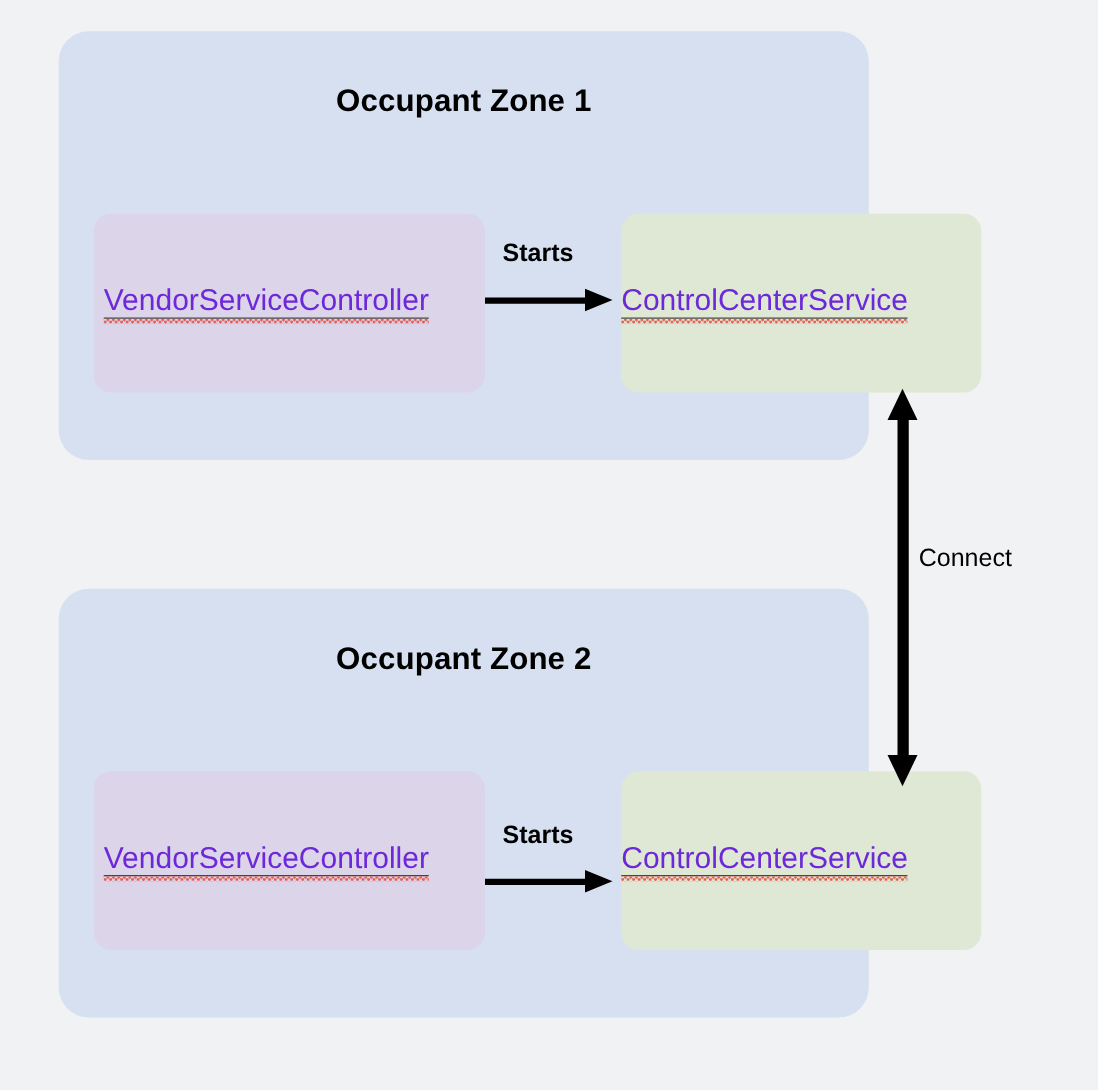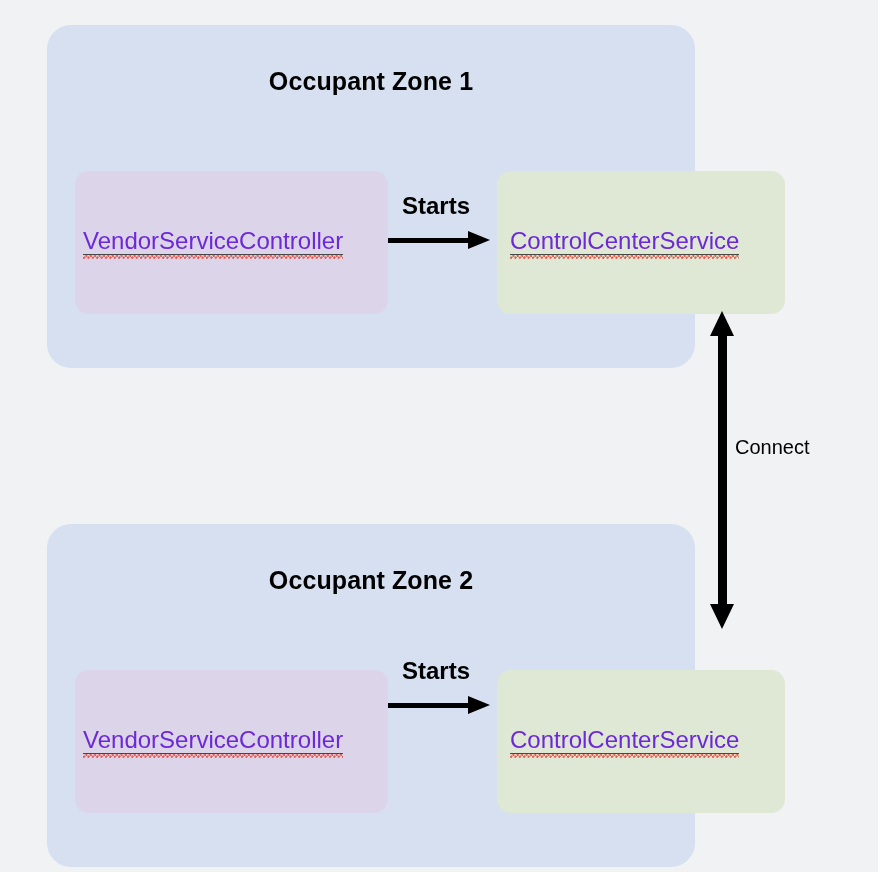--- a/index.html
+++ b/index.html
@@ -23,21 +23,21 @@
   .zone {
     position: absolute;
     left: 47px;
     width: 648px;
     height: 343px;
     background: #d6e0f0;
     border-radius: 24px;
     box-sizing: border-box;
   }
   #zone-1 { top: 25px; }
-  #zone-2 { top: 524px; }
+  #zone-2 { top: 471px; }
 
   .zone-title {
     position: absolute;
     top: 42px;
     left: 0;
     width: 100%;
     text-align: center;
     font-size: 25px;
     font-weight: bold;
     color: #000000;
@@ -69,21 +69,21 @@
 
   .node-label {
     font-size: 24px;
     color: #6d28d9;
     white-space: nowrap;
     line-height: 1.1;
     position: relative;
     padding-bottom: 2px;
   }
   .node.controller .node-label { margin-left: 8px; }
-  .node.service .node-label { margin-left: 13px; }
+  .node.service .node-label { }
 
   
   .node-label::after {
     content: "";
     position: absolute;
     left: 0;
     right: 0;
     bottom: -2px;
     height: 4px;
     background-image:
@@ -126,21 +126,21 @@
     left: 80px;
     top: -7px;
     width: 0;
     height: 0;
     border-top: 9.5px solid transparent;
     border-bottom: 9.5px solid transparent;
     border-left: 22px solid #000000;
   }
   .starts-label {
     position: absolute;
-    font-size: 24px;
+    font-size: 20px;
     font-weight: bold;
     color: #000000;
     white-space: nowrap;
   }
 
   
   #connect-arrow {
     position: absolute;
     left: 718px;
     top: 311px;

